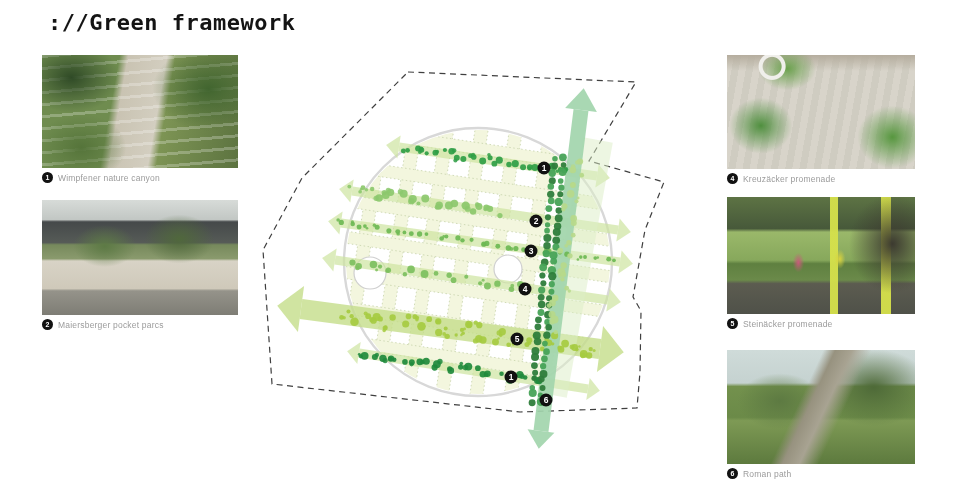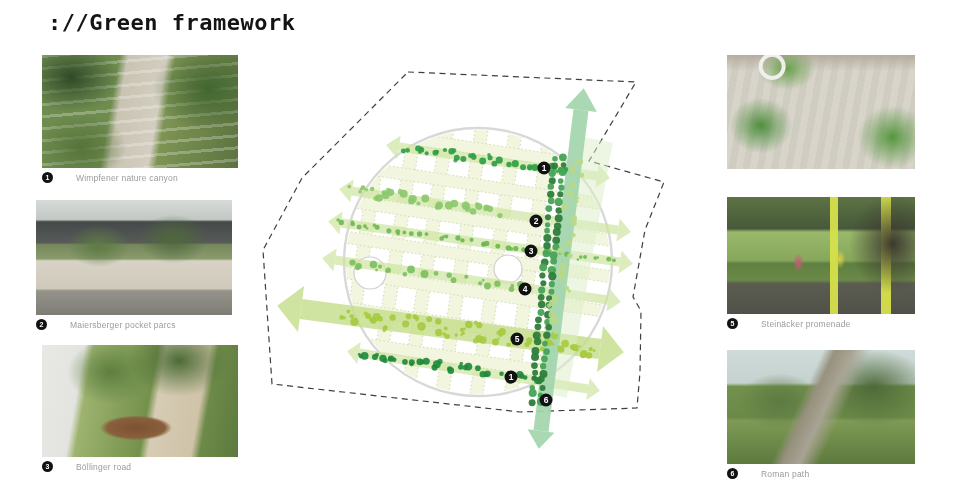--- a/index.html
+++ b/index.html
@@ -12,27 +12,27 @@
   .title{
     position:absolute;left:42px;top:4px;margin:6px;
     font-family:"DejaVu Sans Mono",monospace;
     font-size:22px;font-weight:700;color:#141414;letter-spacing:.5px;
     white-space:nowrap;
   }
 
   figure{position:absolute;margin:0;}
   .photo{width:100%;}
   .f1{left:42px;top:55px;width:196px}  .f1 .photo{height:113px}
-  .f2{left:36px;top:200px;width:196px} .f2 .photo{height:115px}
+  .f2{left:42px;top:200px;width:196px} .f2 .photo{height:115px}
   .f3{left:42px;top:345px;width:196px} .f3 .photo{height:112px}
   .f4{left:727px;top:55px;width:188px} .f4 .photo{height:114px}
   .f5{left:727px;top:197px;width:188px}.f5 .photo{height:117px}
   .f6{left:727px;top:350px;width:188px}.f6 .photo{height:114px}
 
-  figcaption{display:flex;align-items:center;gap:23px;margin-top:4px;}
+  figcaption{display:flex;align-items:center;gap:5px;margin-top:4px;}
   .badge{
     flex:0 0 auto;width:11px;height:11px;border-radius:50%;
     background:#121212;color:#fff;font-size:7px;font-weight:700;
     line-height:11px;text-align:center;
   }
   .cap{font-size:8.5px;color:#9b9b9b;letter-spacing:.2px;}
 
   
   .p1{background:
     radial-gradient(70px 50px at 15% 20%, #2f4a26 0%, transparent 70%),
@@ -86,30 +86,27 @@
   </figure>
 
   <figure class="f2">
     <div class="photo p2"></div>
     <figcaption>
       <span class="badge">2</span>
       <span class="cap">Maiersberger pocket parcs</span>
     </figcaption>
   </figure>
 
-  <figure class="f3">
-    <div class="photo p3"></div>
-    <figcaption>
-      <span class="badge">3</span>
-      <span class="cap">Böllinger road</span>
-    </figcaption>
-  </figure>
 
   <figure class="f4">
     <div class="photo p4"></div>
+    <figcaption>
+      <span class="badge">4</span>
+      <span class="cap">Kreuzäcker promenade</span>
+    </figcaption>
   </figure>
 
   <figure class="f5">
     <div class="photo p5"></div>
     <figcaption>
       <span class="badge">5</span>
       <span class="cap">Steinäcker promenade</span>
     </figcaption>
   </figure>
 

